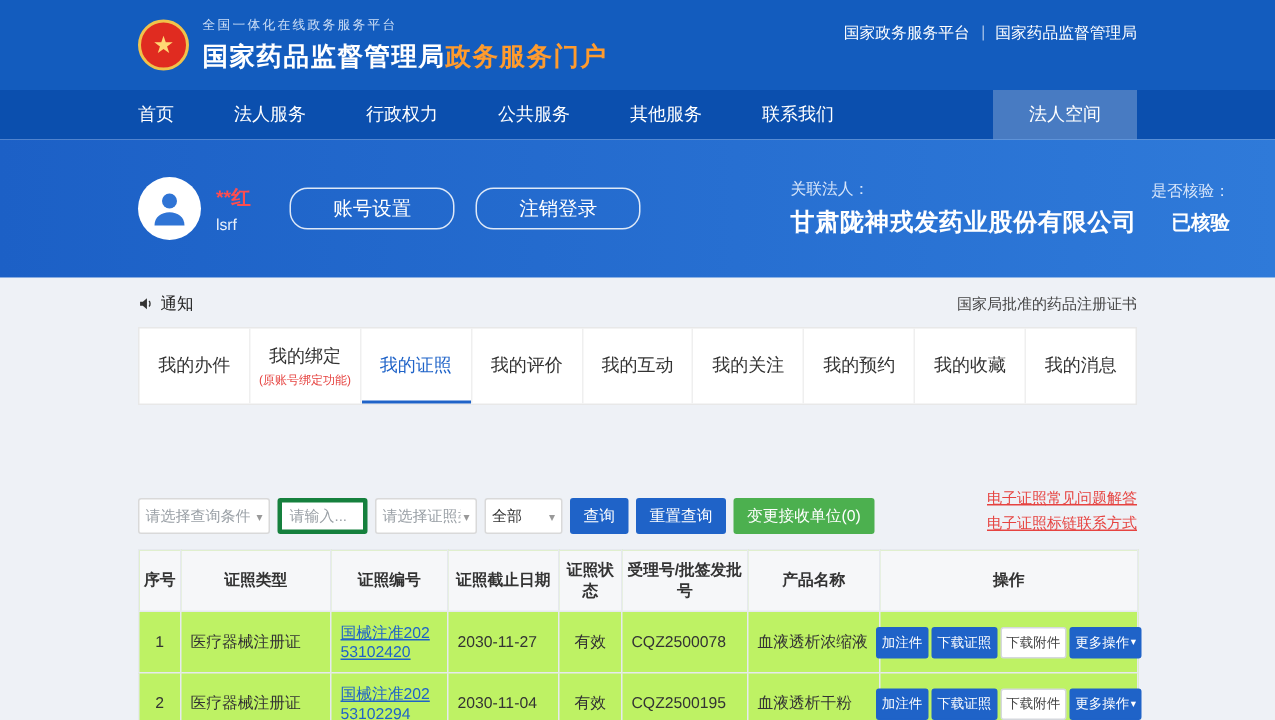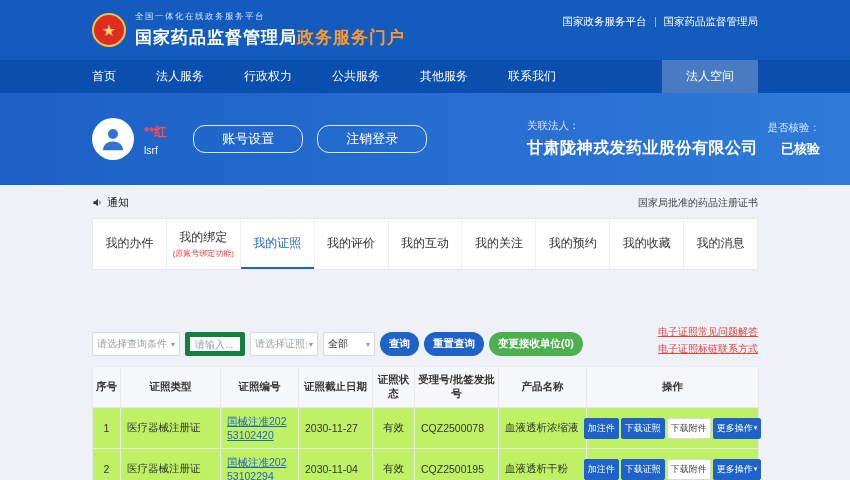--- a/index.html
+++ b/index.html
@@ -66,25 +66,25 @@
   .tab-label { font-size:12px; }
   .tab-sub { font-size:8px; color:var(--red-link); margin-top:2px; white-space:nowrap; }
   .tab.active { color:var(--accent); box-shadow:inset 0 -2px 0 var(--accent); }
 
   .filters { display:flex; align-items:flex-end; gap:5px; margin-top:16px; }
   .select { height:24px; background:#fff; border:1px solid #d9d9d9; border-radius:2px; display:flex;
             align-items:center; justify-content:space-between; padding:0 4px; cursor:pointer; }
   .select-value { font-size:10px; color:#9aa0a6; white-space:nowrap; overflow:hidden; }
   .select-value.dark { color:#333; }
   .caret { font-size:8px; color:#999; margin-left:2px; }
-  .text-input { width:60px; height:24px; border:5px solid #15803d; border-radius:2px; font-size:10px;
+  .text-input { width:60px; height:24px; border:3px solid #15803d; border-radius:2px; font-size:10px;
                 padding:0 5px; color:#333; }
   .text-input::placeholder { color:#9aa0a6; }
-  .btn { height:24px; border:none; border-radius:12px; font-size:10.5px; color:#fff; cursor:pointer;
-         padding:0 9px; white-space:nowrap;font-weight:bold; }
+  .btn { height:24px; border:none; border-radius:2px; font-size:10.5px; color:#fff; cursor:pointer;
+         padding:0 9px; white-space:nowrap; }
   .btn-blue { background:var(--accent); }
   .btn-green { background:var(--green);margin-top:46px; }
   .filter-links { margin-left:auto; display:flex; flex-direction:column; gap:3px; align-items:flex-start; }
   .red-link { color:var(--red-link); font-size:10px; text-decoration:underline; cursor:pointer; }
 
   .cert-table { width:100%; border-collapse:collapse; margin-top:10px; background:#bef264; table-layout:fixed; }
   .cert-table th, .cert-table td { border:1px solid #e6e9ee; }
   .cert-table th { background:#f6f7f9; font-size:10.5px; color:#333; padding:6px 3px; font-weight:bold;
                    text-align:center; }
   .cert-table td { font-size:10.5px; color:#333; padding:7px 6px; text-align:left; vertical-align:middle; }

